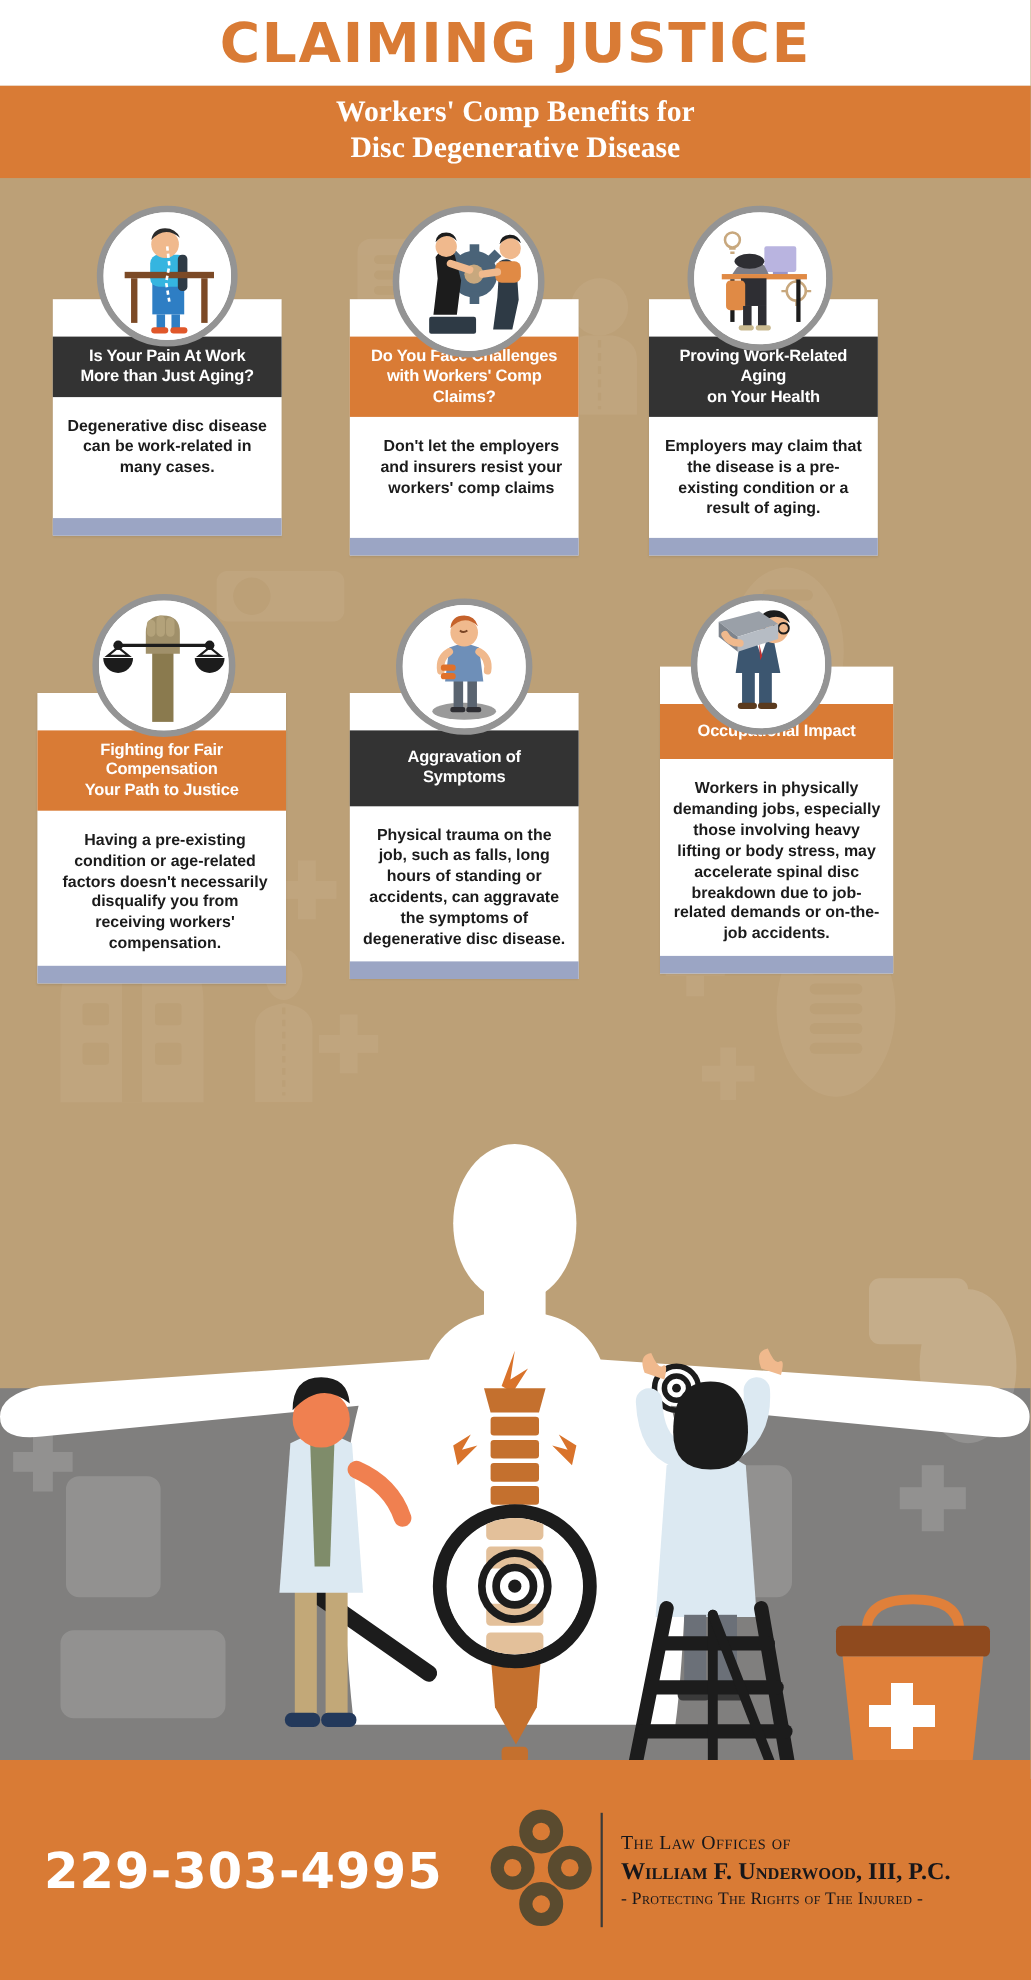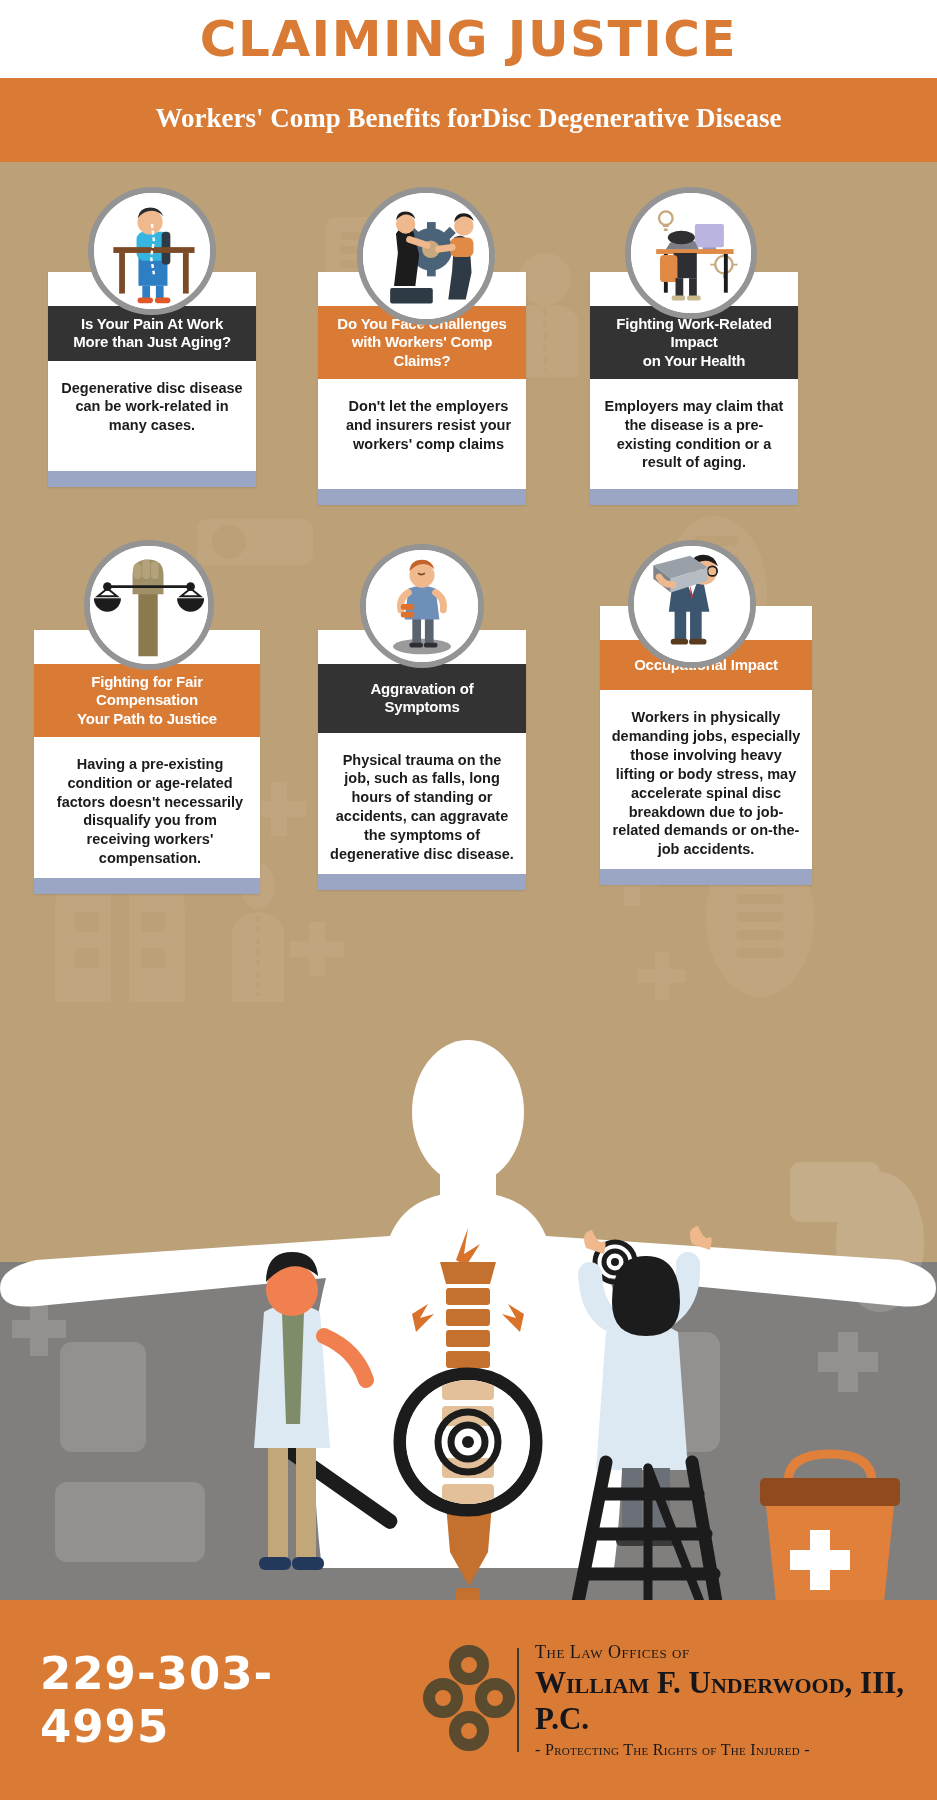--- a/index.html
+++ b/index.html
@@ -16,21 +16,21 @@
     height: 78px; background: #FFFFFF;
     display: flex; align-items: center; justify-content: center;
   }
   .main-title {
     font-family: "DejaVu Sans", sans-serif;
     font-size: 50px; font-weight: 700;
     letter-spacing: 1.5px; color: #D97B35;
   }
   .subtitle-band {
     height: 84px; background: #D97B35;
-    display: flex; flex-direction: row;
+    display: flex; flex-direction: column;
     align-items: center; justify-content: center;
     padding-bottom: 4px;
   }
   .subtitle-band div {
     font-family: "Liberation Serif", serif;
     font-size: 27px; font-weight: 700; color: #FFFFFF;
     line-height: 1.22; text-align: center;
   }
 
   
@@ -87,21 +87,21 @@
   .quatrefoil i {
     position: absolute; border-radius: 50%;
     border: 12px solid #5A4B2F; background: transparent;
   }
   .divider-v {
     width: 2px; height: 104px; background: #3A3A38;
     margin: 0 16px 0 8px;
   }
   .logo-text { font-family: "Liberation Serif", serif; color: #16161A; }
   .logo-l1 { font-size: 18px; letter-spacing: .5px; }
-  .logo-l2 { font-size: 31px; font-weight: 700; letter-spacing: 0px; margin: 2px 0 4px; }
+  .logo-l2 { font-size: 22px; font-weight: 700; letter-spacing: 0px; margin: 2px 0 4px; }
   .logo-l3 { font-size: 16px; letter-spacing: .3px; }
   .sc { font-variant: small-caps; }
 </style>
 </head>
 <body>
 
 <div class="top-white">
   <div class="main-title">CLAIMING JUSTICE</div>
 </div>
 <div class="subtitle-band">
@@ -268,21 +268,21 @@
         <rect x="30" y="64" width="18" height="28" rx="4" fill="#E08A45"></rect>
         <rect x="46" y="88" width="8" height="20" fill="#2E2E33"></rect>
         <rect x="60" y="88" width="8" height="20" fill="#2E2E33"></rect>
         <rect x="42" y="106" width="14" height="5" rx="2" fill="#C9B98F"></rect>
         <rect x="58" y="106" width="14" height="5" rx="2" fill="#C9B98F"></rect>
       </svg>
     </div>
     <div class="card" style="left:590px;top:110px;width:208px;">
       <div class="card-top-gap"></div>
       <div class="card-head head-dark">
-        <div>Fighting Work-Related Impact</div>
+        <div>Proving Work-Related Aging</div>
         <div>on Your Health</div>
       </div>
       <div class="card-body" style="min-height:110px;">Employers may claim that the disease is a pre-existing condition or a result of aging.</div>
       <div class="card-foot"></div>
     </div>
 
     <div class="circle" style="left:84px;top:378px;width:130px;height:130px;">
       <svg viewBox="0 0 122 122" width="118" height="118">
         <rect width="122" height="122" fill="#fff"></rect>
         <rect x="50" y="44" width="20" height="70" fill="#8A7A4E"></rect>

